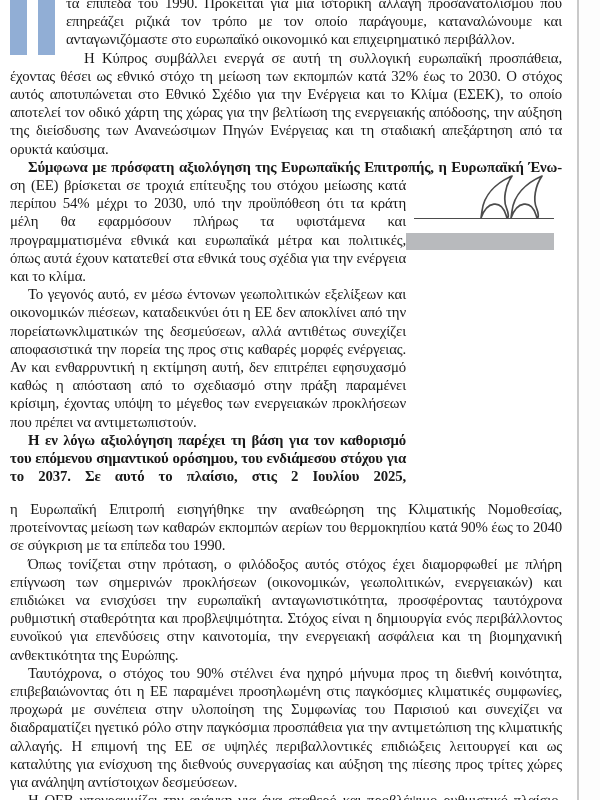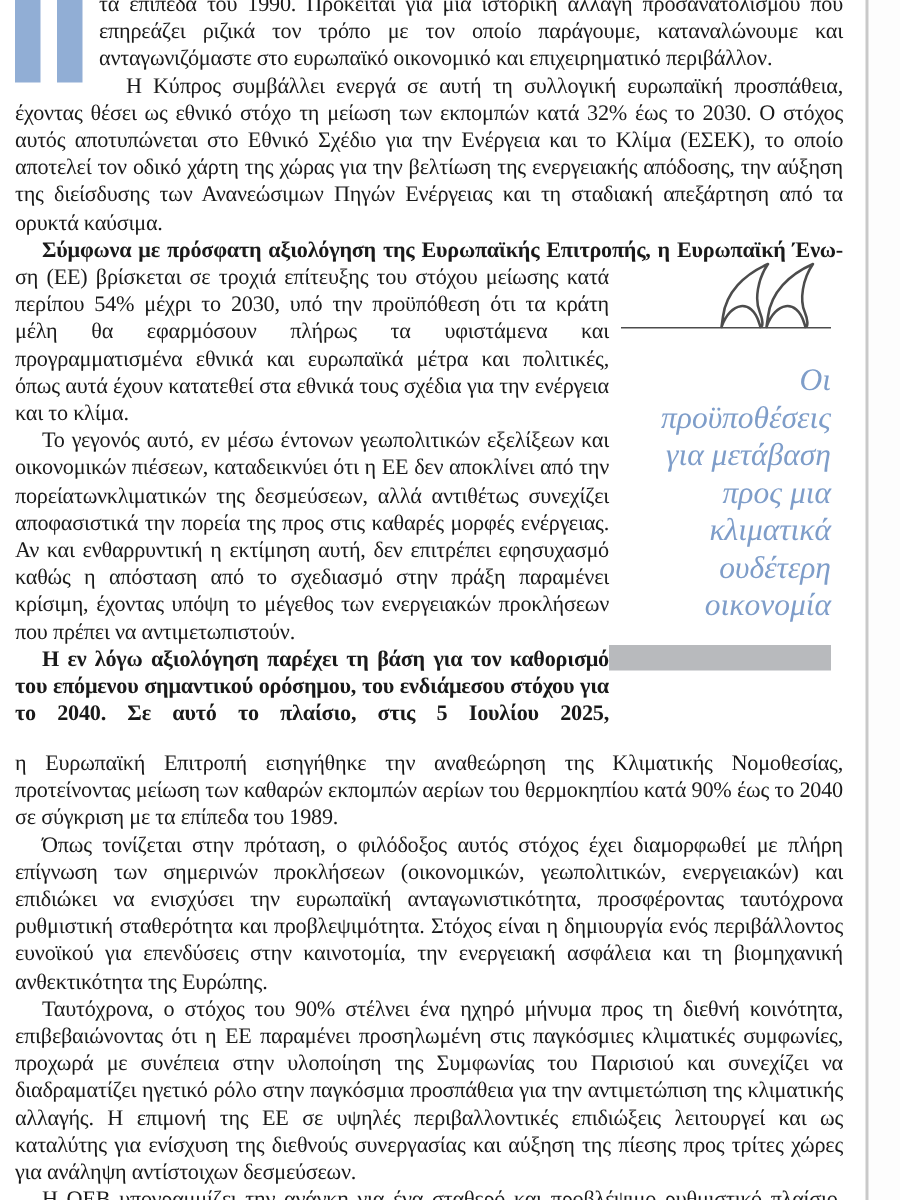--- a/index.html
+++ b/index.html
@@ -116,31 +116,30 @@
 
     <aside class="quote-box">
       <div class="quote-header">
         <svg class="quote-marks" width="78" height="46" viewBox="0 0 78 46">
           <g fill="#ffffff" stroke="#4c4c4c" stroke-width="1.7" stroke-linejoin="round">
             <path d="M38 2 C22 9 10 21 8 37 L7 44 C13 27 27 25 32 41 L33 44 C35 44 34.5 39 32.5 34 C29 26 31 12 38 2 Z"></path>
             <path d="M68 2 C52 9 40 21 38 37 L37 44 C43 27 57 25 62 41 L63 44 C65 44 64.5 39 62.5 34 C59 26 61 12 68 2 Z"></path>
           </g>
         </svg>
       </div>
-      <div class="quote-text">Οι προϋποθέσεις για μετάβαση προς μια κλιματικά ουδέτερη οικονομία</div>
       <div class="quote-bar"></div>
     </aside>
 
     <p class="para">ση (ΕΕ) βρίσκεται σε τροχιά επίτευξης του στόχου μείωσης κατά περίπου 54% μέχρι το 2030, υπό την προϋπόθεση ότι τα κράτη μέλη θα εφαρμόσουν πλήρως τα υφιστάμενα και προγραμματισμένα εθνικά και ευρωπαϊκά μέτρα και πολιτικές, όπως αυτά έχουν κατατεθεί στα εθνικά τους σχέδια για την ενέργεια και το κλίμα.</p>
 
     <p class="para indent">Το γεγονός αυτό, εν μέσω έντονων γεωπολιτικών εξελίξεων και οικονομικών πιέσεων, καταδεικνύει ότι η ΕΕ δεν αποκλίνει από την πορείατωνκλιματικών της δεσμεύσεων, αλλά αντιθέτως συνεχίζει αποφασιστικά την πορεία της προς στις καθαρές μορφές ενέργειας. Αν και ενθαρρυντική η εκτίμηση αυτή, δεν επιτρέπει εφησυχασμό καθώς η απόσταση από το σχεδιασμό στην πράξη παραμένει κρίσιμη, έχοντας υπόψη το μέγεθος των ενεργειακών προκλήσεων που πρέπει να αντιμετωπιστούν.</p>
 
-    <p class="para indent justify-last">Η εν λόγω αξιολόγηση παρέχει τη βάση για τον καθορισμό του επόμενου σημαντικού ορόσημου, του ενδιάμεσου στόχου για το 2040. Σε αυτό το πλαίσιο, στις 5 Ιουλίου 2025,</p>
+    <p class="para indent justify-last">Η εν λόγω αξιολόγηση παρέχει τη βάση για τον καθορισμό του επόμενου σημαντικού ορόσημου, του ενδιάμεσου στόχου για το 2037. Σε αυτό το πλαίσιο, στις 2 Ιουλίου 2025,</p>
 
-    <p class="para clear-quote">η Ευρωπαϊκή Επιτροπή εισηγήθηκε την αναθεώρηση της Κλιματικής Νομοθεσίας, προτείνοντας μείωση των καθαρών εκπομπών αερίων του θερμοκηπίου κατά 90% έως το 2040 σε σύγκριση με τα επίπεδα του 1989.</p>
+    <p class="para clear-quote">η Ευρωπαϊκή Επιτροπή εισηγήθηκε την αναθεώρηση της Κλιματικής Νομοθεσίας, προτείνοντας μείωση των καθαρών εκπομπών αερίων του θερμοκηπίου κατά 90% έως το 2040 σε σύγκριση με τα επίπεδα του 1990.</p>
 
     <p class="para indent">Όπως τονίζεται στην πρόταση, ο φιλόδοξος αυτός στόχος έχει διαμορφωθεί με πλήρη επίγνωση των σημερινών προκλήσεων (οικονομικών, γεωπολιτικών, ενεργειακών) και επιδιώκει να ενισχύσει την ευρωπαϊκή ανταγωνιστικότητα, προσφέροντας ταυτόχρονα ρυθμιστική σταθερότητα και προβλεψιμότητα. Στόχος είναι η δημιουργία ενός περιβάλλοντος ευνοϊκού για επενδύσεις στην καινοτομία, την ενεργειακή ασφάλεια και τη βιομηχανική ανθεκτικότητα της Ευρώπης.</p>
 
     <p class="para indent">Ταυτόχρονα, ο στόχος του 90% στέλνει ένα ηχηρό μήνυμα προς τη διεθνή κοινότητα, επιβεβαιώνοντας ότι η ΕΕ παραμένει προσηλωμένη στις παγκόσμιες κλιματικές συμφωνίες, προχωρά με συνέπεια στην υλοποίηση της Συμφωνίας του Παρισιού και συνεχίζει να διαδραματίζει ηγετικό ρόλο στην παγκόσμια προσπάθεια για την αντιμετώπιση της κλιματικής αλλαγής.  Η επιμονή της ΕΕ σε υψηλές περιβαλλοντικές επιδιώξεις λειτουργεί και ως καταλύτης για ενίσχυση της διεθνούς συνεργασίας και αύξηση της πίεσης προς τρίτες χώρες για ανάληψη αντίστοιχων δεσμεύσεων.</p>
 
     <p class="para indent">Η ΟΕΒ υπογραμμίζει την ανάγκη για ένα σταθερό και προβλέψιμο ρυθμιστικό πλαίσιο, επαρκή χρηματοδοτικά εργαλεία, φορολογικά κίνητρα και τις κατάλληλες υποδομές που θα τροφοδοτήσουν την καινοτομία, τις επενδύσεις και την επιχειρηματική</p>
 
   </div>
 </div>
 

